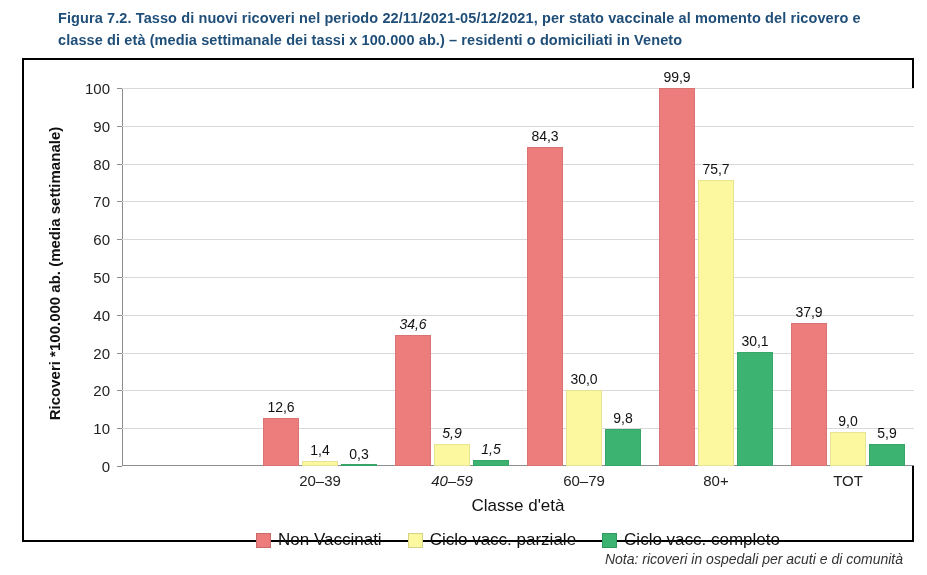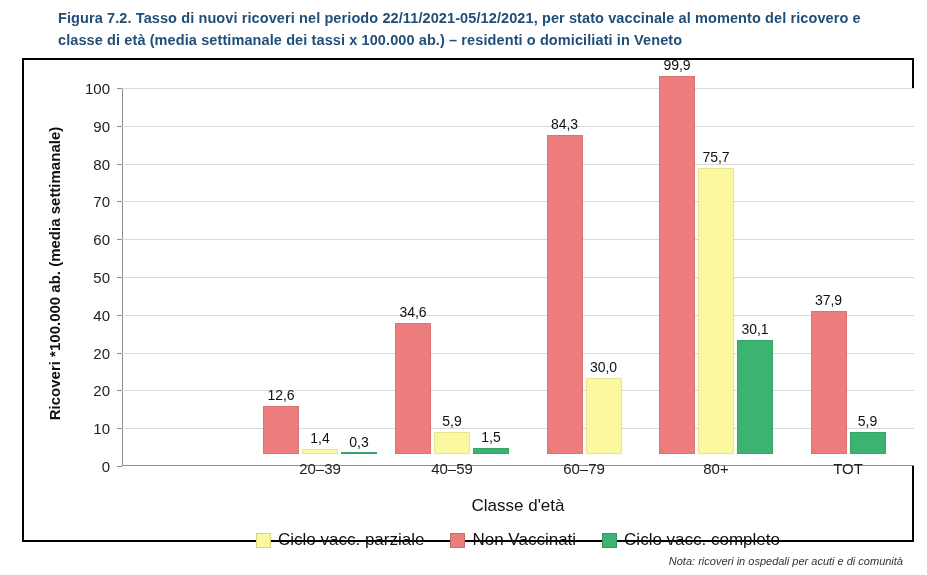--- a/index.html
+++ b/index.html
@@ -130,21 +130,21 @@
   .y-tick-mark {
     position: absolute;
     width: 5px;
     height: 1px;
     background: #8d8d8d;
   }
 
   
   .group {
     position: absolute;
-    bottom: 12px;
+    bottom: 0;
     height: 378px;
   }
   .bars-row {
     position: absolute;
     left: 0;
     bottom: 0;
     width: 100%;
     height: 378px;
     display: flex;
     align-items: flex-end;
@@ -220,21 +220,21 @@
     height: 15px;
     border: 1px solid rgba(0,0,0,0.15);
     box-sizing: border-box;
   }
 
   
   #footnote {
     position: absolute;
     right: 24px;
     bottom: 8px;
-    font-size: 11px;
+    font-size: 14px;
     font-style: italic;
     color: #333;
   }
 </style>
 </head>
 <body>
 
 <div id="figure-title">Figura 7.2. Tasso di nuovi ricoveri nel periodo 22/11/2021-05/12/2021, per stato vaccinale al momento del ricovero e classe di età (media settimanale dei tassi x 100.000 ab.) – residenti o domiciliati in Veneto</div>
 
 <div id="plot-border-top"></div>
@@ -292,21 +292,21 @@
             <div class="bar" style="height: 5.292px; background: rgb(251, 248, 160);"></div>
             <div class="bar-label" style="bottom: 5.292px;">1,4</div>
           </div>
           <div class="bar-wrap">
             <div class="bar" style="height: 1.134px; background: rgb(60, 179, 113);"></div>
             <div class="bar-label" style="bottom: 1.134px;">0,3</div>
           </div>
         </div>
         <div class="x-tick-label">20–39</div>
       </div>
-      <div class="group" style="left: 264px; width: 132px;">
+      <div class="group" style="left: 264px; width: 132px; font-style: italic;">
         <div class="bars-row">
           <div class="bar-wrap">
             <div class="bar" style="height: 130.788px; background: rgb(237, 125, 125);"></div>
             <div class="bar-label" style="bottom: 130.788px;">34,6</div>
           </div>
           <div class="bar-wrap">
             <div class="bar" style="height: 22.302px; background: rgb(251, 248, 160);"></div>
             <div class="bar-label" style="bottom: 22.302px;">5,9</div>
           </div>
           <div class="bar-wrap">
@@ -319,20 +319,24 @@
       <div class="group" style="left: 396px; width: 132px;">
         <div class="bars-row">
           <div class="bar-wrap">
             <div class="bar" style="height: 318.654px; background: rgb(237, 125, 125);"></div>
             <div class="bar-label" style="bottom: 318.654px;">84,3</div>
           </div>
           <div class="bar-wrap">
             <div class="bar" style="height: 75.6px; background: rgb(251, 248, 160);"></div>
             <div class="bar-label" style="bottom: 75.6px;">30,0</div>
           </div>
+          <div class="bar-wrap">
+            <div class="bar" style="height: 37.044px; background: rgb(60, 179, 113);"></div>
+            <div class="bar-label" style="bottom: 37.044px;">9,8</div>
+          </div>
         </div>
         <div class="x-tick-label">60–79</div>
       </div>
       <div class="group" style="left: 528px; width: 132px;">
         <div class="bars-row">
           <div class="bar-wrap">
             <div class="bar" style="height: 377.622px; background: rgb(237, 125, 125);"></div>
             <div class="bar-label" style="bottom: 377.622px;">99,9</div>
           </div>
           <div class="bar-wrap">
@@ -346,39 +350,43 @@
         </div>
         <div class="x-tick-label">80+</div>
       </div>
       <div class="group" style="left: 660px; width: 132px;">
         <div class="bars-row">
           <div class="bar-wrap">
             <div class="bar" style="height: 143.262px; background: rgb(237, 125, 125);"></div>
             <div class="bar-label" style="bottom: 143.262px;">37,9</div>
           </div>
           <div class="bar-wrap">
+            <div class="bar" style="height: 34.02px; background: rgb(251, 248, 160);"></div>
+            <div class="bar-label" style="bottom: 34.02px;">9,0</div>
+          </div>
+          <div class="bar-wrap">
             <div class="bar" style="height: 22.302px; background: rgb(60, 179, 113);"></div>
             <div class="bar-label" style="bottom: 22.302px;">5,9</div>
           </div>
         </div>
         <div class="x-tick-label">TOT</div>
       </div>
     </div>
 
   <div id="x-axis-title">Classe d'età</div>
 
   <div id="legend">
+      <div class="legend-item">
+        <span class="legend-swatch" style="background: rgb(237, 125, 125);"></span>
+        <span>Non Vaccinati</span>
+      </div>
       <div class="legend-item">
         <span class="legend-swatch" style="background: rgb(251, 248, 160);"></span>
         <span>Ciclo vacc. parziale</span>
       </div>
       <div class="legend-item">
-        <span class="legend-swatch" style="background: rgb(237, 125, 125);"></span>
-        <span>Non Vaccinati</span>
-      </div>
-      <div class="legend-item">
         <span class="legend-swatch" style="background: rgb(60, 179, 113);"></span>
         <span>Ciclo vacc. completo</span>
       </div>
     </div>
 </div>
 
 <div id="footnote">Nota: ricoveri in ospedali per acuti e di comunità</div>
 
 </body></html>

